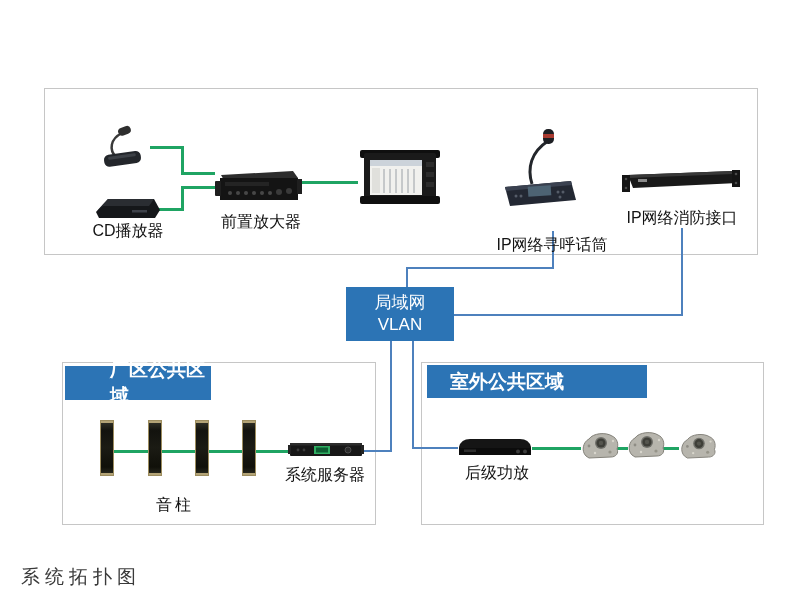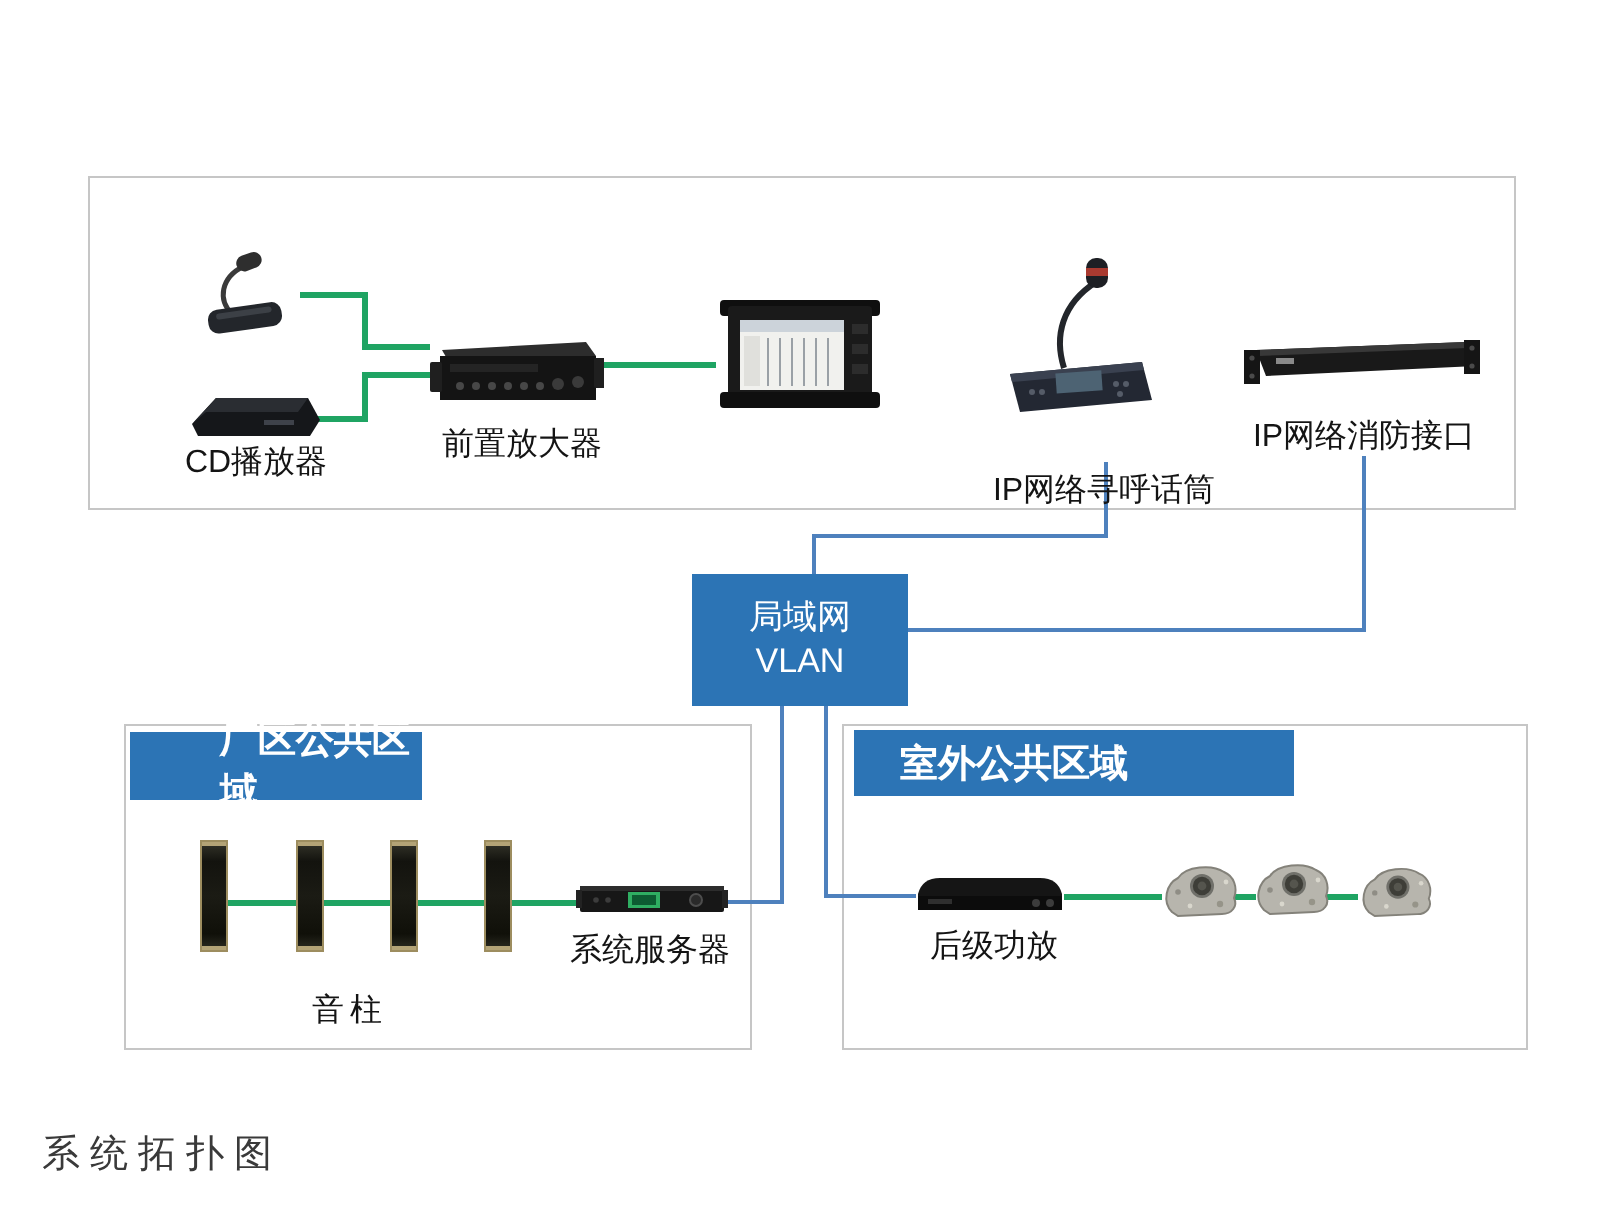--- a/index.html
+++ b/index.html
@@ -58,21 +58,21 @@
   <div class="ln b" style="left:552px;top:231px;width:2px;height:38px;"></div>
   <div class="ln b" style="left:406px;top:267px;width:148px;height:2px;"></div>
   <div class="ln b" style="left:406px;top:267px;width:2px;height:21px;"></div>
   <div class="ln b" style="left:681px;top:228px;width:2px;height:88px;"></div>
   <div class="ln b" style="left:453px;top:314px;width:230px;height:2px;"></div>
   <div class="ln b" style="left:390px;top:341px;width:2px;height:111px;"></div>
   <div class="ln b" style="left:361px;top:450px;width:31px;height:2px;"></div>
   <div class="ln b" style="left:412px;top:341px;width:2px;height:108px;"></div>
   <div class="ln b" style="left:412px;top:447px;width:46px;height:2px;"></div>
 
-  <div class="node" style="left:346px;top:287px;width:108px;height:66px;">
+  <div class="node" style="left:346px;top:287px;width:108px;height:54px;">
     <span>局域网</span>
     <span>VLAN</span>
   </div>
 
   <div class="dev" style="left:96px;top:124px;">
     <svg width="56" height="44" viewBox="0 0 56 44">
       <path d="M20 33 C13 26 14 15 26 9" stroke="#3a3a3a" stroke-width="2.5" fill="none"></path>
       <rect x="22" y="3" width="13" height="8" rx="4" transform="rotate(-20 28 7)" fill="#2e2e2e"></rect>
       <rect x="8" y="29" width="37" height="12" rx="5" transform="rotate(-8 26 35)" fill="#23262b"></rect>
       <rect x="12" y="31" width="28" height="3" rx="1.5" transform="rotate(-8 26 33)" fill="#3c4046"></rect>

